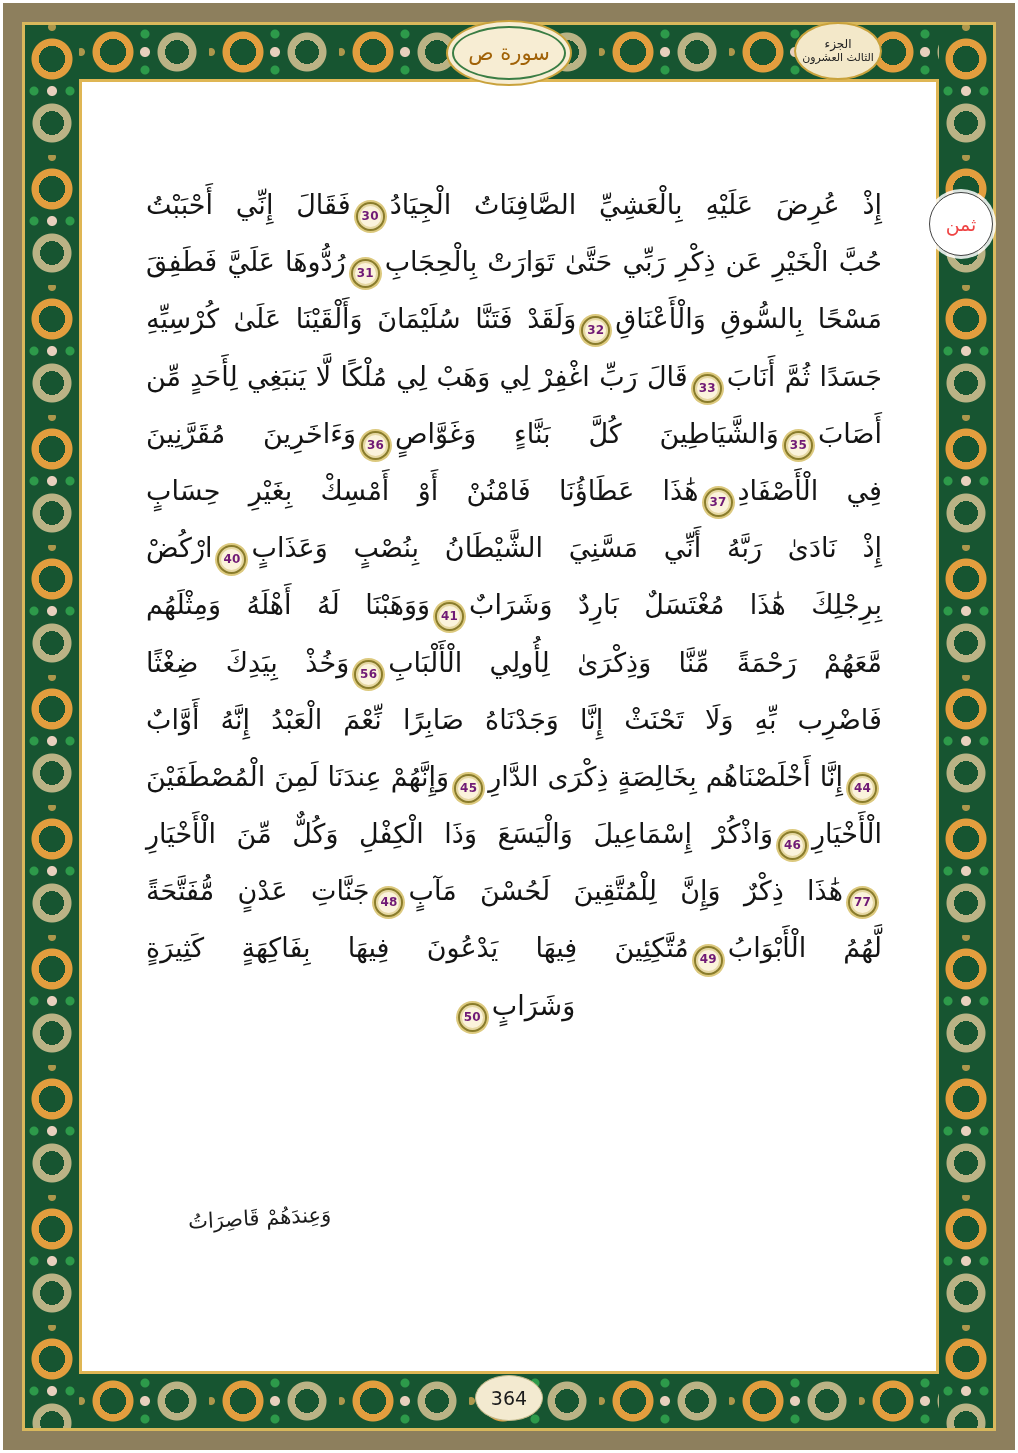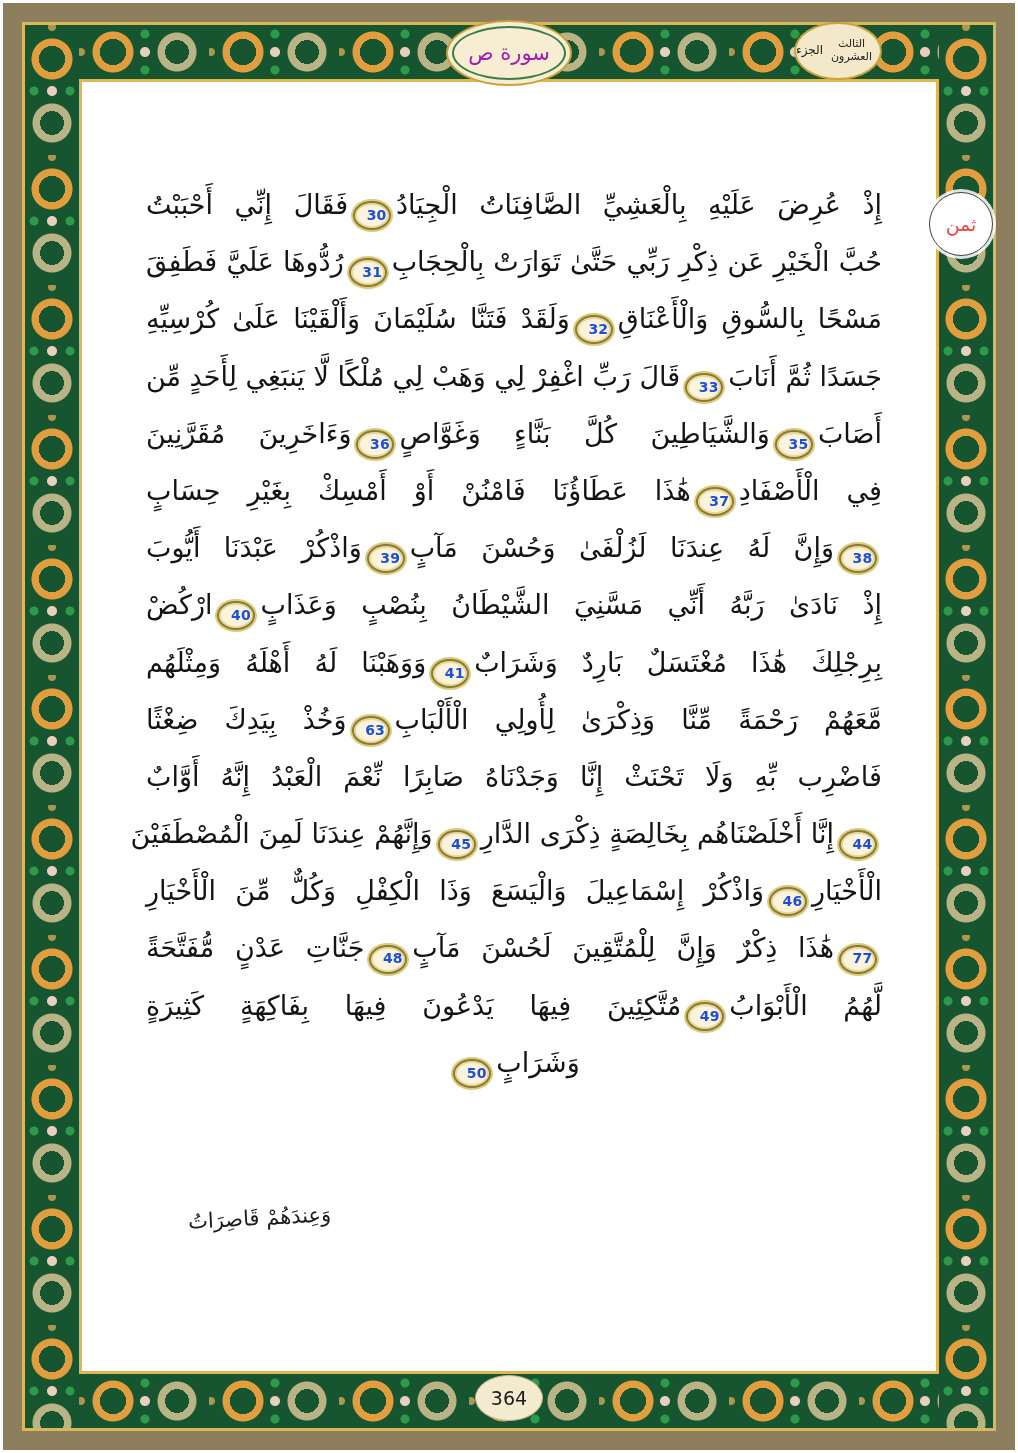--- a/index.html
+++ b/index.html
@@ -41,26 +41,26 @@
     background-size:130px 54px; background-repeat:repeat-x;
   }
   .orn-top{top:25px;} .orn-bottom{bottom:25px;}
   
   .cartouche{
     position:absolute; top:26px; left:50%; transform:translateX(-50%);
     width:110px; height:50px; background:#f7edd3;
     border:2px solid #3a7d44; border-radius:50%;
     box-shadow:0 0 0 4px #f7edd3, 0 0 0 6px #c9a23c;
     display:flex; align-items:center; justify-content:center;
-    font-size:21px; color:#a21caf; z-index:6;
+    font-size:21px; color:#a16207; z-index:6;
   }
   .juz-badge{
     position:absolute; top:22px; left:794px; width:84px; height:54px;
     background:#f3e8c9; border:2px solid #c9a23c; border-radius:50%;
-    display:flex; flex-direction:row; align-items:center; justify-content:center;
+    display:flex; flex-direction:column; align-items:center; justify-content:center;
     color:#222; z-index:6; line-height:1.15; text-align:center;
   }
   .juz-badge .l1{font-size:12px;} .juz-badge .l2{font-size:11px;}
   .hizb-circle{
     position:absolute; top:192px; left:929px; width:62px; height:62px;
     background:#ffffff; border:1px solid #444; border-radius:50%;
     box-shadow:0 0 0 3px rgba(255,255,255,.85);
     display:flex; align-items:center; justify-content:center;
     font-size:19px; color:#ef4444; z-index:6;
   }
@@ -80,22 +80,22 @@
     height:57.2px; line-height:57.2px; font-size:27px;
     text-align:justify; text-align-last:justify;
     white-space:nowrap; letter-spacing:.2px;
   }
   .line-center{text-align:center; text-align-last:center;}
   .aya{
     display:inline-flex; align-items:center; justify-content:center;
     width:25px; height:25px; border-radius:50%;
     background:#fbf3dc; border:2px solid #8a7c2b;
     box-shadow:0 0 0 2px #dcc97e, inset 0 0 0 2px #e6d8a2;
-    color:#1d4ed8; font-weight:bold; font-size:14px;
-    margin:0 5px; vertical-align:-6px; direction:ltr;padding-left:9px;
+    color:#701a75; font-weight:bold; font-size:12px;
+    margin:0 5px; vertical-align:-6px; direction:ltr;
   }
   .catchword{
     position:absolute; left:188px; top:1206px; direction:rtl;
     font-size:21px; color:#1b1b1b; transform:rotate(-3deg); z-index:5;
   }
 </style>
 </head>
 <body>
 
 <div class="page">
@@ -120,24 +120,23 @@
     <span>ثمن</span>
   </div>
 
   <div class="text-block">
       <div class="line"><span>إِذْ عُرِضَ عَلَيْهِ بِالْعَشِيِّ الصَّافِنَاتُ الْجِيَادُ</span><span class="aya">30</span><span>فَقَالَ إِنِّي أَحْبَبْتُ</span></div>
       <div class="line"><span>حُبَّ الْخَيْرِ عَن ذِكْرِ رَبِّي حَتَّىٰ تَوَارَتْ بِالْحِجَابِ</span><span class="aya">31</span><span>رُدُّوهَا عَلَيَّ فَطَفِقَ</span></div>
       <div class="line"><span>مَسْحًا بِالسُّوقِ وَالْأَعْنَاقِ</span><span class="aya">32</span><span>وَلَقَدْ فَتَنَّا سُلَيْمَانَ وَأَلْقَيْنَا عَلَىٰ كُرْسِيِّهِ</span></div>
       <div class="line"><span>جَسَدًا ثُمَّ أَنَابَ</span><span class="aya">33</span><span>قَالَ رَبِّ اغْفِرْ لِي وَهَبْ لِي مُلْكًا لَّا يَنبَغِي لِأَحَدٍ مِّن</span></div>
       <div class="line"><span>أَصَابَ</span><span class="aya">35</span><span>وَالشَّيَاطِينَ كُلَّ بَنَّاءٍ وَغَوَّاصٍ</span><span class="aya">36</span><span>وَءَاخَرِينَ مُقَرَّنِينَ</span></div>
       <div class="line"><span>فِي الْأَصْفَادِ</span><span class="aya">37</span><span>هَٰذَا عَطَاؤُنَا فَامْنُنْ أَوْ أَمْسِكْ بِغَيْرِ حِسَابٍ</span></div>
-      <div class="line"><span class="aya">38</span><span>وَإِنَّ لَهُ عِندَنَا لَزُلْفَىٰ وَحُسْنَ مَآبٍ</span><span class="aya">39</span><span>وَاذْكُرْ عَبْدَنَا أَيُّوبَ</span></div>
       <div class="line"><span>إِذْ نَادَىٰ رَبَّهُ أَنِّي مَسَّنِيَ الشَّيْطَانُ بِنُصْبٍ وَعَذَابٍ</span><span class="aya">40</span><span>ارْكُضْ</span></div>
       <div class="line"><span>بِرِجْلِكَ هَٰذَا مُغْتَسَلٌ بَارِدٌ وَشَرَابٌ</span><span class="aya">41</span><span>وَوَهَبْنَا لَهُ أَهْلَهُ وَمِثْلَهُم</span></div>
-      <div class="line"><span>مَّعَهُمْ رَحْمَةً مِّنَّا وَذِكْرَىٰ لِأُولِي الْأَلْبَابِ</span><span class="aya">63</span><span>وَخُذْ بِيَدِكَ ضِغْثًا</span></div>
+      <div class="line"><span>مَّعَهُمْ رَحْمَةً مِّنَّا وَذِكْرَىٰ لِأُولِي الْأَلْبَابِ</span><span class="aya">56</span><span>وَخُذْ بِيَدِكَ ضِغْثًا</span></div>
       <div class="line"><span>فَاضْرِب بِّهِ وَلَا تَحْنَثْ إِنَّا وَجَدْنَاهُ صَابِرًا نِّعْمَ الْعَبْدُ إِنَّهُ أَوَّابٌ</span></div>
       <div class="line"><span class="aya">44</span><span>إِنَّا أَخْلَصْنَاهُم بِخَالِصَةٍ ذِكْرَى الدَّارِ</span><span class="aya">45</span><span>وَإِنَّهُمْ عِندَنَا لَمِنَ الْمُصْطَفَيْنَ</span></div>
       <div class="line"><span>الْأَخْيَارِ</span><span class="aya">46</span><span>وَاذْكُرْ إِسْمَاعِيلَ وَالْيَسَعَ وَذَا الْكِفْلِ وَكُلٌّ مِّنَ الْأَخْيَارِ</span></div>
       <div class="line"><span class="aya">77</span><span>هَٰذَا ذِكْرٌ وَإِنَّ لِلْمُتَّقِينَ لَحُسْنَ مَآبٍ</span><span class="aya">48</span><span>جَنَّاتِ عَدْنٍ مُّفَتَّحَةً</span></div>
       <div class="line"><span>لَّهُمُ الْأَبْوَابُ</span><span class="aya">49</span><span>مُتَّكِئِينَ فِيهَا يَدْعُونَ فِيهَا بِفَاكِهَةٍ كَثِيرَةٍ</span></div>
       <div class="line line-center"><span>وَشَرَابٍ</span><span class="aya">50</span></div>
     </div>
 
   <div class="catchword">وَعِندَهُمْ قَاصِرَاتُ</div>
   <div class="page-num">

